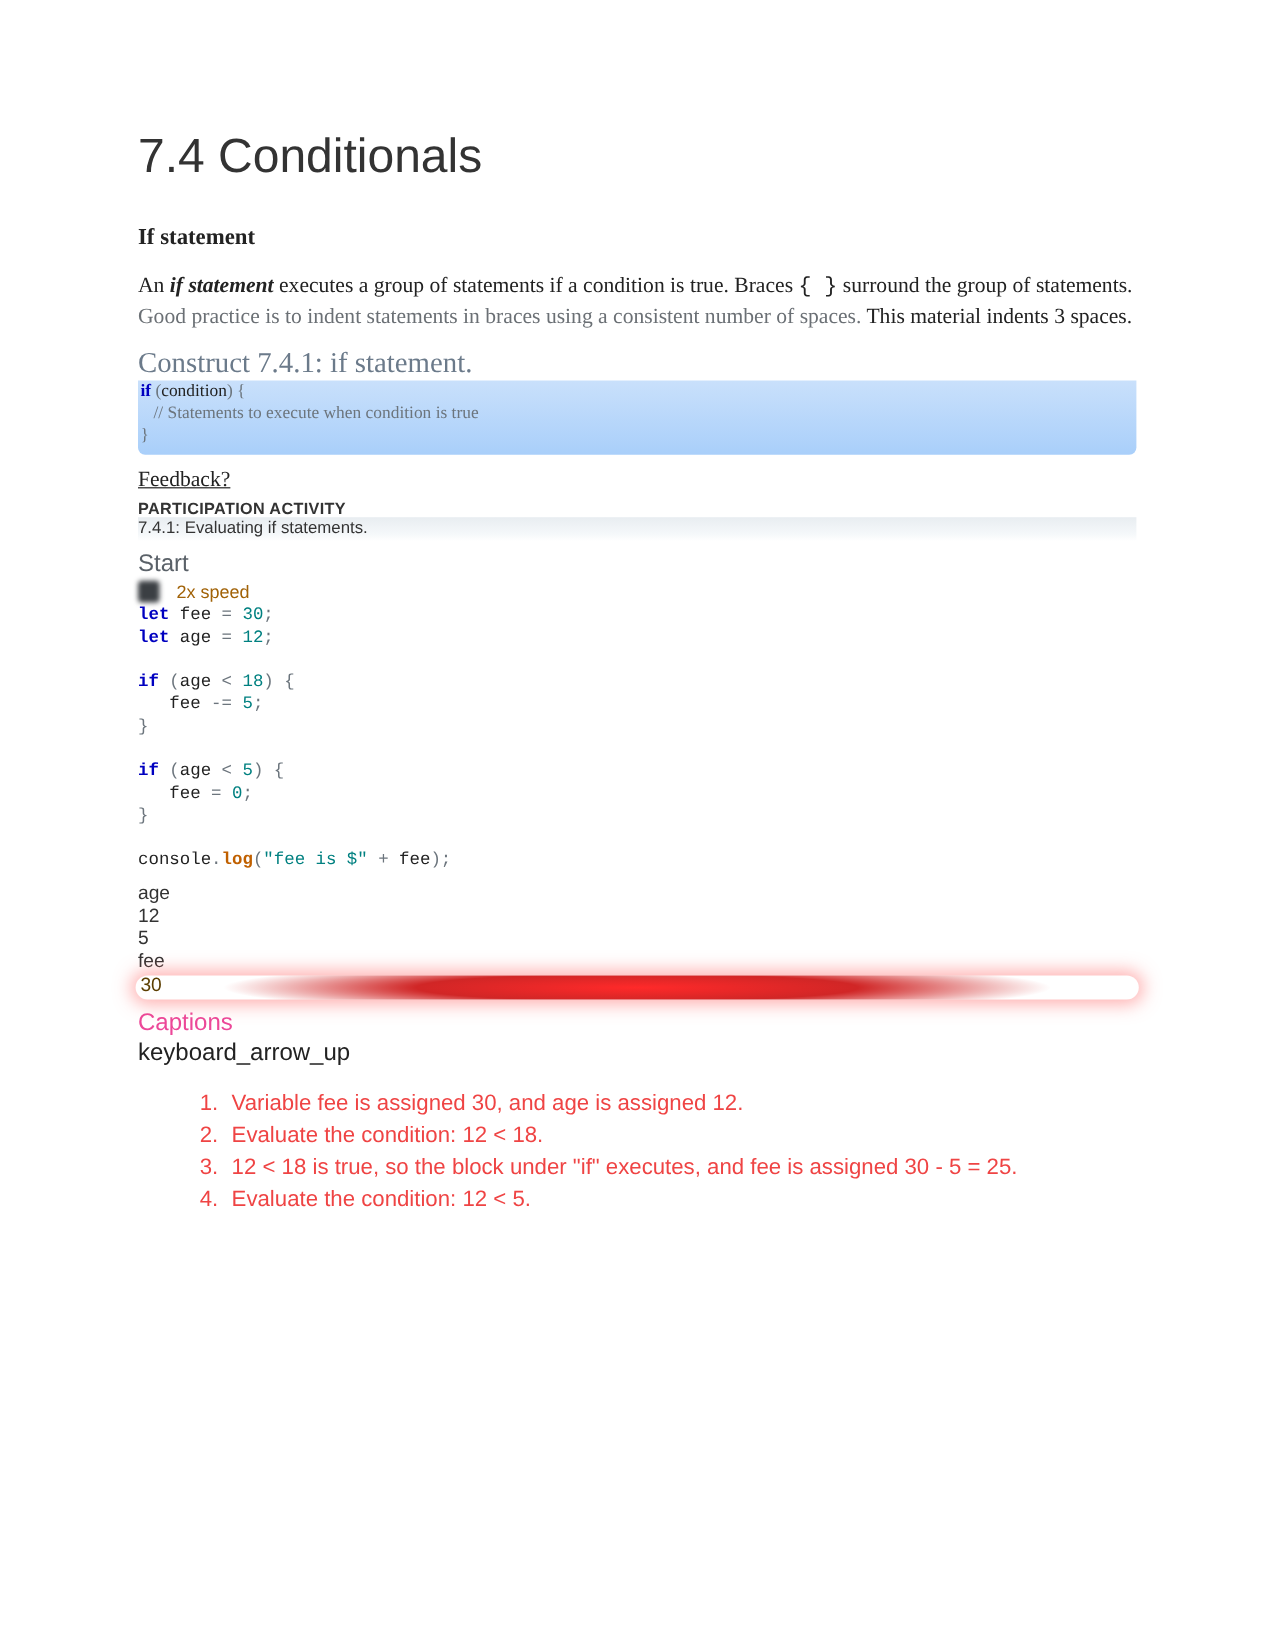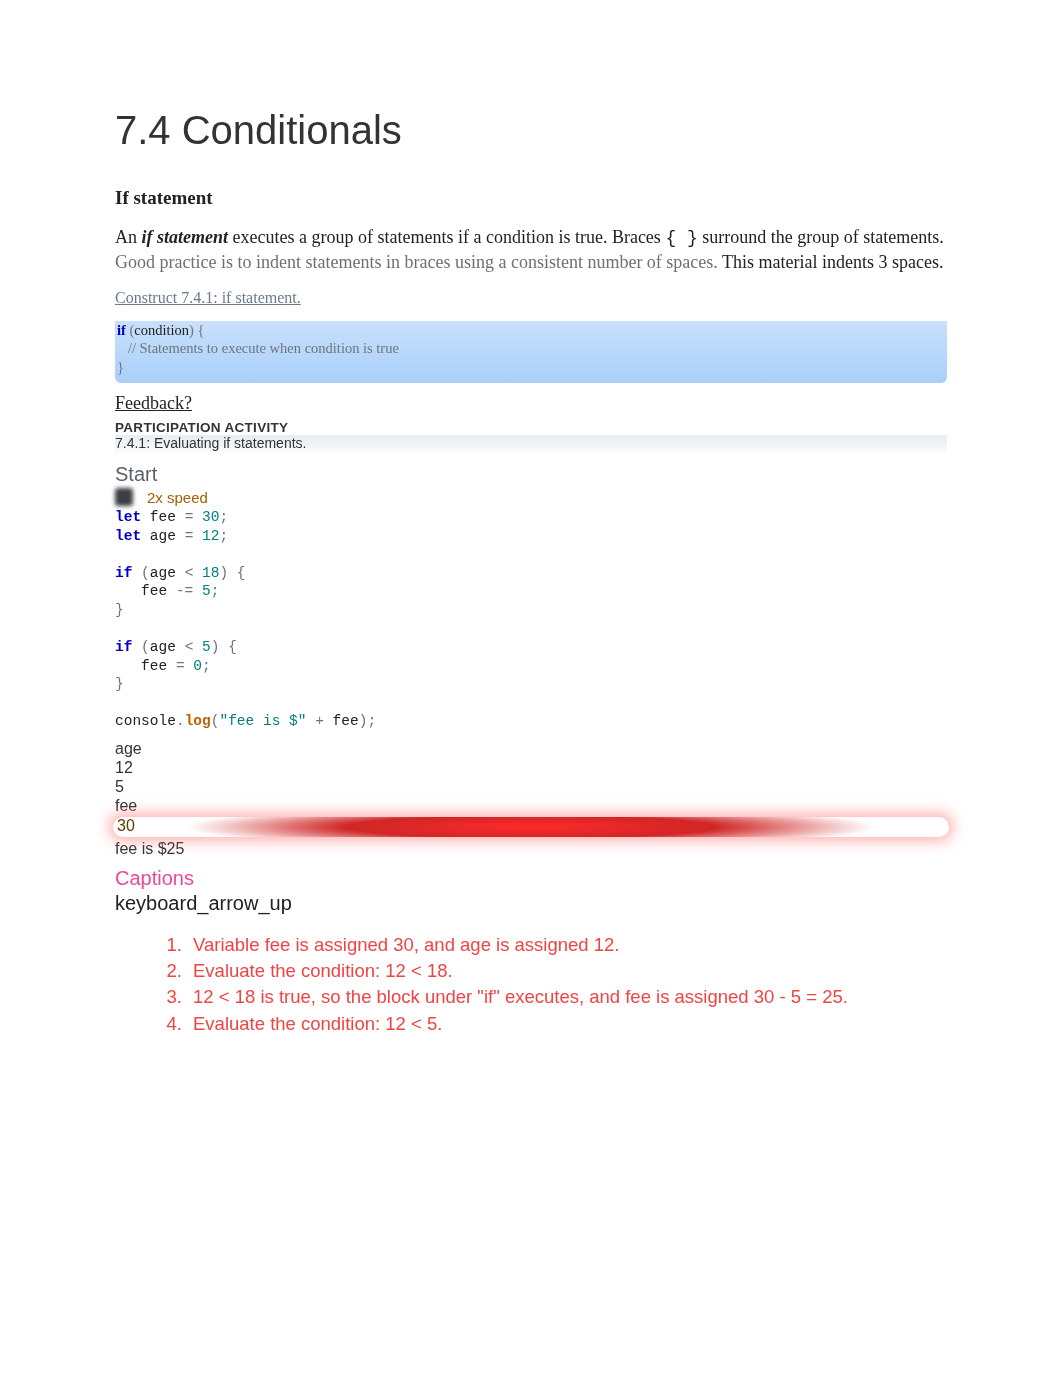--- a/index.html
+++ b/index.html
@@ -26,24 +26,23 @@
     font-family: Georgia, "Times New Roman", serif;
     font-size: 18px;
     line-height: 1.35;
     margin-bottom: 14px;
   }
   .bold-italic { font-weight: 700; font-style: italic; }
   .mono { font-family: "Courier New", monospace; }
   .good-practice { color: #6b7075; }
   .construct-title {
     font-family: Georgia, "Times New Roman", serif;
-    font-size: 16px;
+    font-size: 24px;
     color: #6b7a8a;
-    margin-bottom: 14px;
-    text-decoration: underline;
+    margin-bottom: 0;
   }
   pre.code-highlight {
     font-family: Liberation Serif, serif;
     font-size: 14.5px;
     background: linear-gradient(#c9e0fb, #a9cffa);
     border-bottom-left-radius: 6px;
     border-bottom-right-radius: 6px;
     padding: 0 2px 6px 2px;
     line-height: 1.3;
     white-space: pre;
@@ -180,21 +179,20 @@
 <div class="memtable">
   <div>age</div>
   <div>12</div>
   <div>5</div>
   <div>fee</div>
 </div>
 <div class="redband">
   <span class="inner">30</span>
 </div>
 <div class="memtable">
-  <div>fee is $25</div>
 </div>
 
 <div class="captions">Captions</div>
 <div class="kau">keyboard_arrow_up</div>
 
 <ol class="caps">
   <li>Variable fee is assigned 30, and age is assigned 12.</li>
   <li>Evaluate the condition: 12 &lt; 18.</li>
   <li>12 &lt; 18 is true, so the block under "if" executes, and fee is assigned 30 - 5 = 25.</li>
   <li>Evaluate the condition: 12 &lt; 5.</li>

